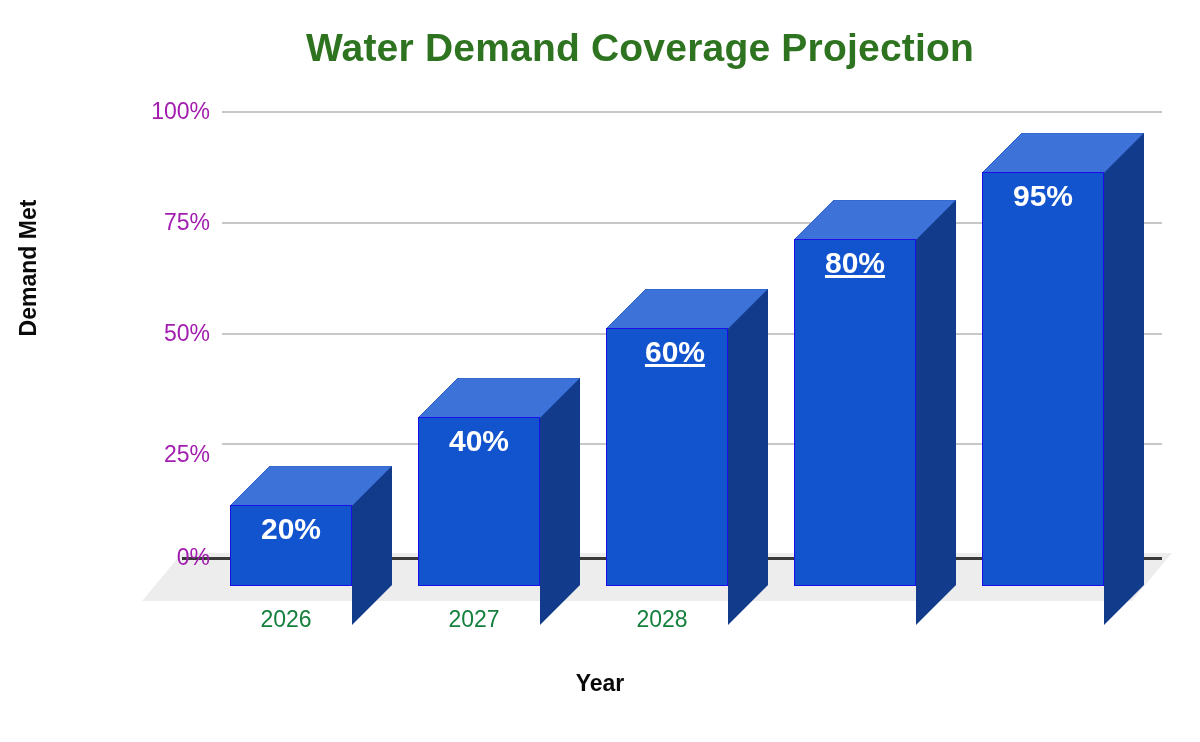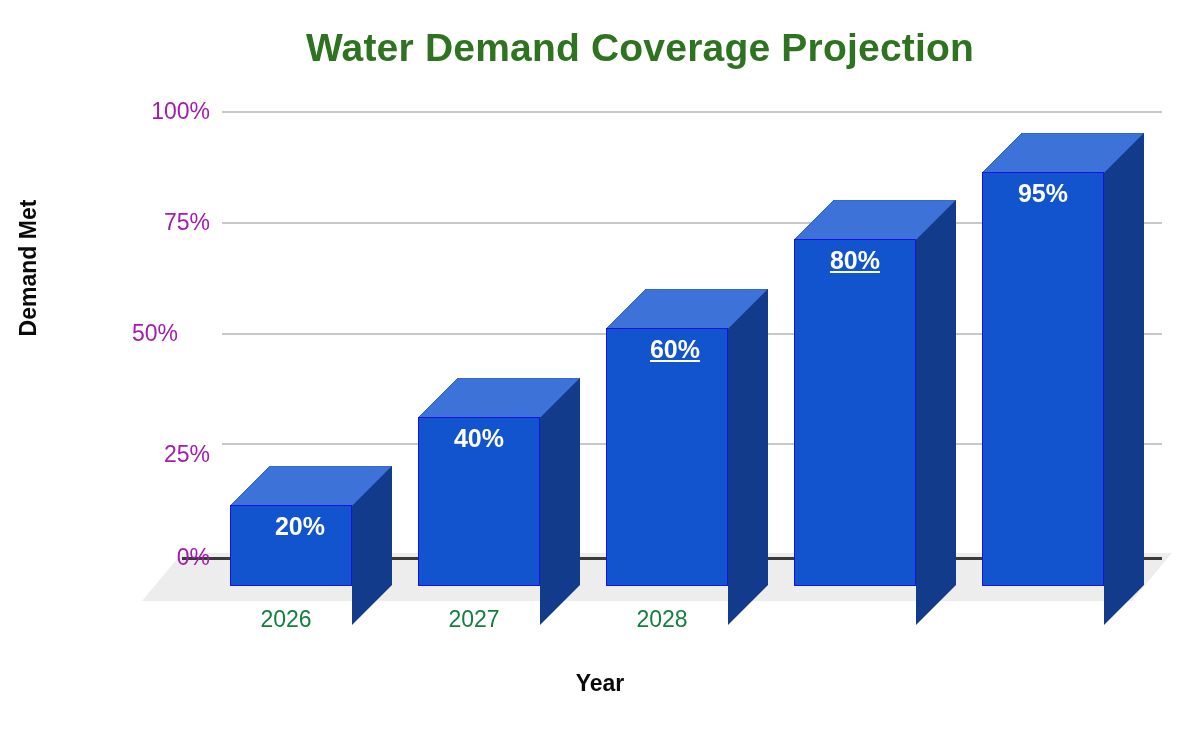--- a/index.html
+++ b/index.html
@@ -117,21 +117,21 @@
   .bar-side {
     position: absolute;
     z-index: 2;
   }
   .bar-top svg, .bar-side svg { display:block; }
 
   .bar-label {
     position: absolute;
     z-index: 5;
     color: #ffffff;
-    font-size: 25px;
+    font-size: 30px;
     font-weight: bold;
     text-align: center;
     white-space: nowrap;
   }
 
   .x-tick-label {
     position: absolute;
     top: 606px;
     font-size: 23px;
     color: #15803d;
@@ -155,37 +155,37 @@
     </div>
 
     <div class="gridline" style="top:111px;"></div>
     <div class="gridline" style="top:222px;"></div>
     <div class="gridline" style="top:333px;"></div>
     <div class="gridline" style="top:443px;"></div>
     <div class="gridline axis-zero" style="top:557px;"></div>
 
     <div class="y-tick-label" style="top:98px;">100%</div>
     <div class="y-tick-label" style="top:209px;">75%</div>
-    <div class="y-tick-label" style="top:320px;text-align:center;">50%</div>
+    <div class="y-tick-label" style="top:320px;">50%</div>
     <div class="y-tick-label" style="top:430px;margin-top:11px;">25%</div>
     <div class="y-tick-label" style="top:544px;">0%</div>
 
     <div class="bar-group">
       <div class="bar-top" style="left:230px; top:466px;">
         <svg width="162" height="40" viewBox="0 0 162 40">
           <polygon points="40,0 162,0 122,40 0,40" fill="#3d72d8" stroke="#2d62c8" stroke-width="1"></polygon>
         </svg>
       </div>
       <div class="bar-side" style="left:352px; top:466px;">
         <svg width="40" height="159" viewBox="0 0 40 159">
           <polygon points="40,0 40,119 0,159 0,40" fill="#133b8c"></polygon>
         </svg>
       </div>
       <div class="bar-front" style="left:230px; top:505px; width:122px; height:81px;"></div>
-      <div class="bar-label" style="left:230px; top:512px; width:122px;padding-left:9px;">20%</div>
+      <div class="bar-label" style="left:230px; top:512px; width:122px;">20%</div>
     </div>
 
     <div class="bar-group">
       <div class="bar-top" style="left:418px; top:378px;">
         <svg width="162" height="40" viewBox="0 0 162 40">
           <polygon points="40,0 162,0 122,40 0,40" fill="#3d72d8" stroke="#2d62c8" stroke-width="1"></polygon>
         </svg>
       </div>
       <div class="bar-side" style="left:540px; top:378px;">
         <svg width="40" height="247" viewBox="0 0 40 247">

